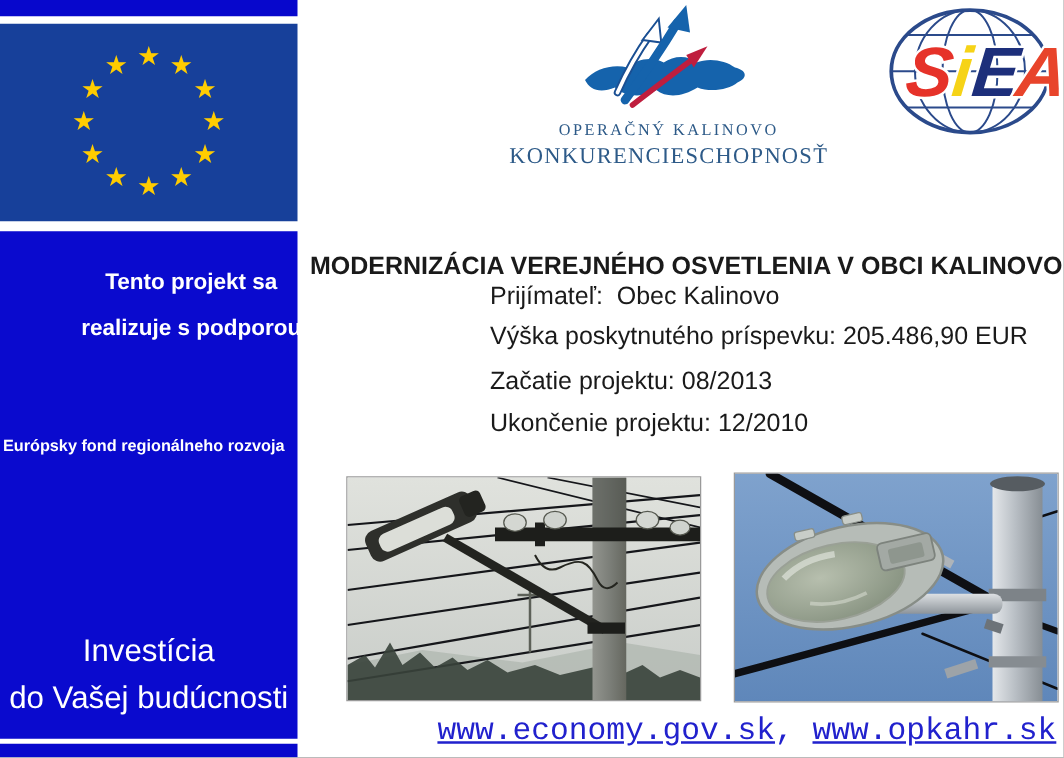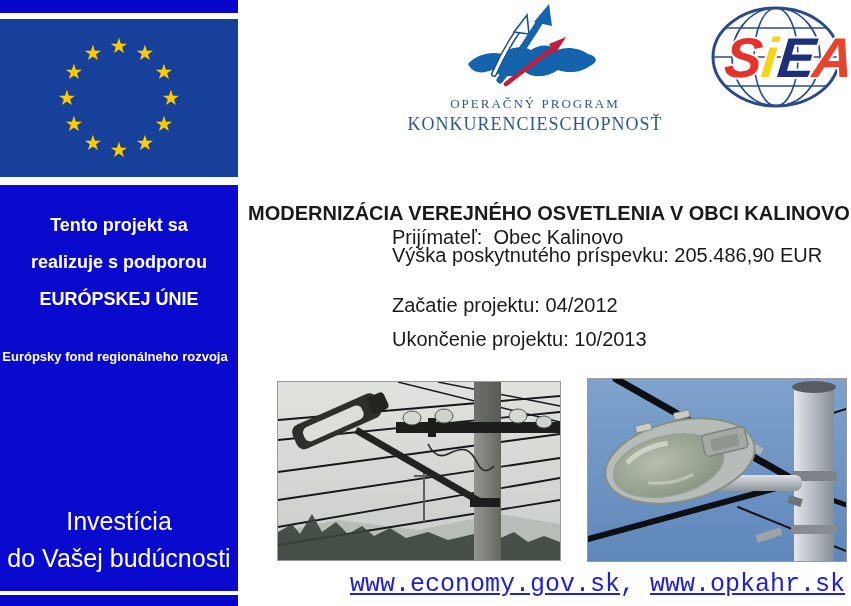--- a/index.html
+++ b/index.html
@@ -10,39 +10,39 @@
   
   .sidebar{position:absolute;left:0;top:0;width:238px;height:606px;background:#ffffff;}
   .strip{position:absolute;left:0;width:238px;background:#0707cc;}
   .strip.top{top:0;height:13px;}
   .strip.bottom{top:595px;height:11px;}
   .flag{position:absolute;left:0;top:19px;width:238px;height:158px;background:#17409a;}
   .flag .star{position:absolute;width:22px;height:22px;margin-left:-11px;margin-top:-13px;
     color:#ffcc00;font-size:21px;line-height:22px;text-align:center;}
   .bluepanel{position:absolute;left:0;top:185px;width:238px;height:406px;background:#0a0ace;color:#ffffff;}
   .support{position:absolute;top:22px;left:0;width:238px;text-align:center;
-    font-size:18px;font-weight:700;line-height:37px;}
+    font-size:18px;font-weight:700;line-height:37px;padding-left:34px;}
   .fund{position:absolute;top:164px;left:0;width:230px;text-align:center;
     font-size:13px;font-weight:700;}
   .invest{position:absolute;top:318px;left:0;width:238px;text-align:center;
     font-size:25px;font-weight:400;line-height:37px;}
   
   .oplogo-gfx{position:absolute;left:430px;top:0;}
   .oplogo-text{position:absolute;left:370px;top:94px;width:330px;text-align:center;
     font-family:"Liberation Serif",serif;color:#2d5a88;}
   .oplogo-text .l1{font-size:13px;letter-spacing:2px;line-height:20px;}
   .oplogo-text .l2{font-size:18px;letter-spacing:1px;line-height:21px;}
   .oplogo-text .l3{font-size:18px;letter-spacing:1px;line-height:20px;}
   
   .siealogo{position:absolute;left:705px;top:2px;}
   
   .title{position:absolute;left:248px;top:189px;width:593px;text-align:right;
     font-size:20px;font-weight:700;color:#1a1a1a;white-space:nowrap;}
   .detail{position:absolute;left:392px;font-size:20px;font-weight:400;color:#1a1a1a;white-space:pre;}
-  .d0{top:226px;} .d1{top:244px;} .d2{top:294px;} .d3{top:328px;}
+  .d0{top:226px;} .d1{top:258px;} .d2{top:294px;} .d3{top:328px;}
   
   .photo{position:absolute;border:1px solid #9a9a9a;}
   .photo-old{left:277px;top:381px;}
   .photo-new{left:587px;top:378px;}
   
   .footer{position:absolute;left:238px;top:570px;width:719px;text-align:center;
     font-size:25px;color:#2121cd;white-space:pre;font-family:Liberation Mono, monospace;}
   .footer a{color:#2121cd;text-decoration:underline;cursor:pointer;}
 </style>
 </head>
@@ -66,21 +66,20 @@
         <span class="star" style="left: 73.9667px; top: 107px;">★</span>
         <span class="star" style="left: 67px; top: 81px;">★</span>
         <span class="star" style="left: 73.9667px; top: 55px;">★</span>
         <span class="star" style="left: 93px; top: 35.9667px;">★</span>
       </div>
 
     <div class="bluepanel">
       <div class="support">
         <div>Tento projekt sa</div>
         <div>realizuje s podporou</div>
-        <div>EURÓPSKEJ ÚNIE</div>
       </div>
       <div class="fund">Európsky fond regionálneho rozvoja</div>
       <div class="invest">
         <div>Investícia</div>
         <div>do Vašej budúcnosti</div>
       </div>
     </div>
 
     <div class="strip bottom"></div>
   </aside>
@@ -95,21 +94,21 @@
     <path d="M64,74 C72,56 80,42 90,28" stroke="#ffffff" stroke-width="3" fill="none" stroke-linecap="round"></path>
     <polygon points="84,32 97,15 99,34" fill="#ffffff" stroke="#1a4f93" stroke-width="1.6"></polygon>
 
     <path d="M70,80 C88,56 100,38 112,18" stroke="#1563ac" stroke-width="7" fill="none" stroke-linecap="round"></path>
     <polygon points="104,22 119,4 122,26" fill="#1563ac"></polygon>
 
     <path d="M76,84 C94,70 110,58 126,46" stroke="#bf1e3e" stroke-width="4.5" fill="none" stroke-linecap="round"></path>
     <polygon points="119,44 136,37 125,54" fill="#bf1e3e"></polygon>
   </svg>
   <div class="oplogo-text">
-    <div class="l1">OPERAČNÝ PROGRAM</div>
+    <div class="l1">OPERAČNÝ KALINOVO</div>
     <div class="l2">KONKURENCIESCHOPNOSŤ</div>
   </div>
 
   <svg class="siealogo" width="142" height="112" viewBox="0 0 142 112">
     <g stroke="#2b4a8b" fill="none" stroke-width="1.6">
       <ellipse cx="71" cy="55" rx="63" ry="49" stroke-width="3"></ellipse>
       <ellipse cx="71" cy="55" rx="44" ry="49"></ellipse>
       <ellipse cx="71" cy="55" rx="22" ry="49"></ellipse>
       <line x1="20" y1="26" x2="122" y2="26"></line>
       <line x1="8" y1="55" x2="134" y2="55"></line>
@@ -119,22 +118,22 @@
       <text x="26" y="75" fill="#e63229">S</text>
       <text x="63" y="75" fill="#f6d317">i</text>
       <text x="79" y="75" fill="#1d2f7b">E</text>
       <text x="114" y="75" fill="#e8442b">A</text>
     </g>
   </svg>
 
   <h1 class="title">MODERNIZÁCIA VEREJNÉHO OSVETLENIA V OBCI KALINOVO</h1>
   <div class="detail d0">Prijímateľ:  Obec Kalinovo</div>
   <div class="detail d1">Výška poskytnutého príspevku: 205.486,90 EUR</div>
-  <div class="detail d2">Začatie projektu: 04/2012</div>
-  <div class="detail d3">Ukončenie projektu: 10/2013</div>
+  <div class="detail d2">Začatie projektu: 08/2013</div>
+  <div class="detail d3">Ukončenie projektu: 12/2010</div>
 
   <svg class="photo photo-old" width="282" height="178" viewBox="0 0 282 178">
     <defs>
       <linearGradient id="skyg" x1="0" y1="0" x2="0" y2="1">
         <stop offset="0" stop-color="#e0e2dd"></stop>
           <stop offset="1" stop-color="#c9cdc9"></stop>
       </linearGradient>
       <linearGradient id="poleg" x1="0" y1="0" x2="1" y2="0">
         <stop offset="0" stop-color="#93958f"></stop>
           <stop offset=".5" stop-color="#7c7f79"></stop>

